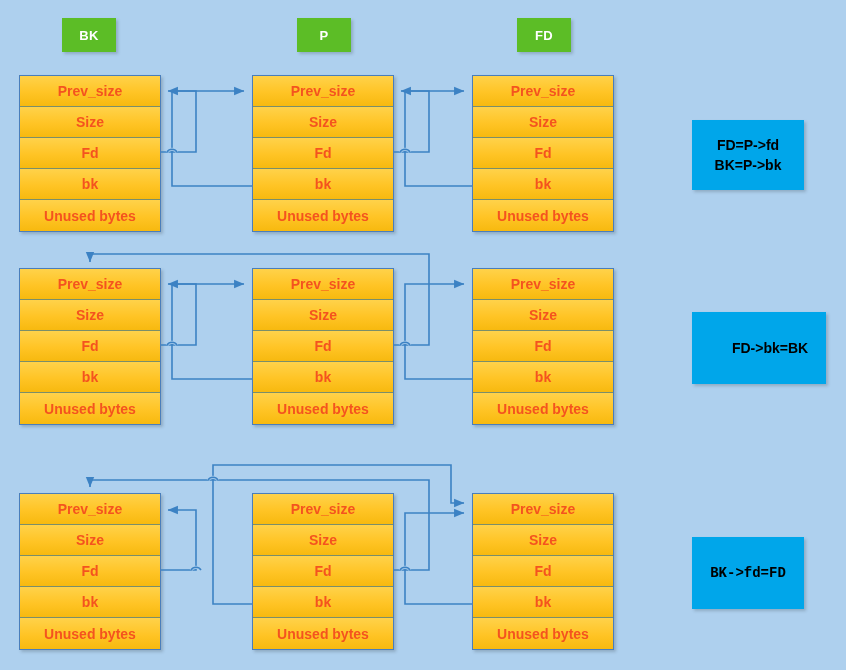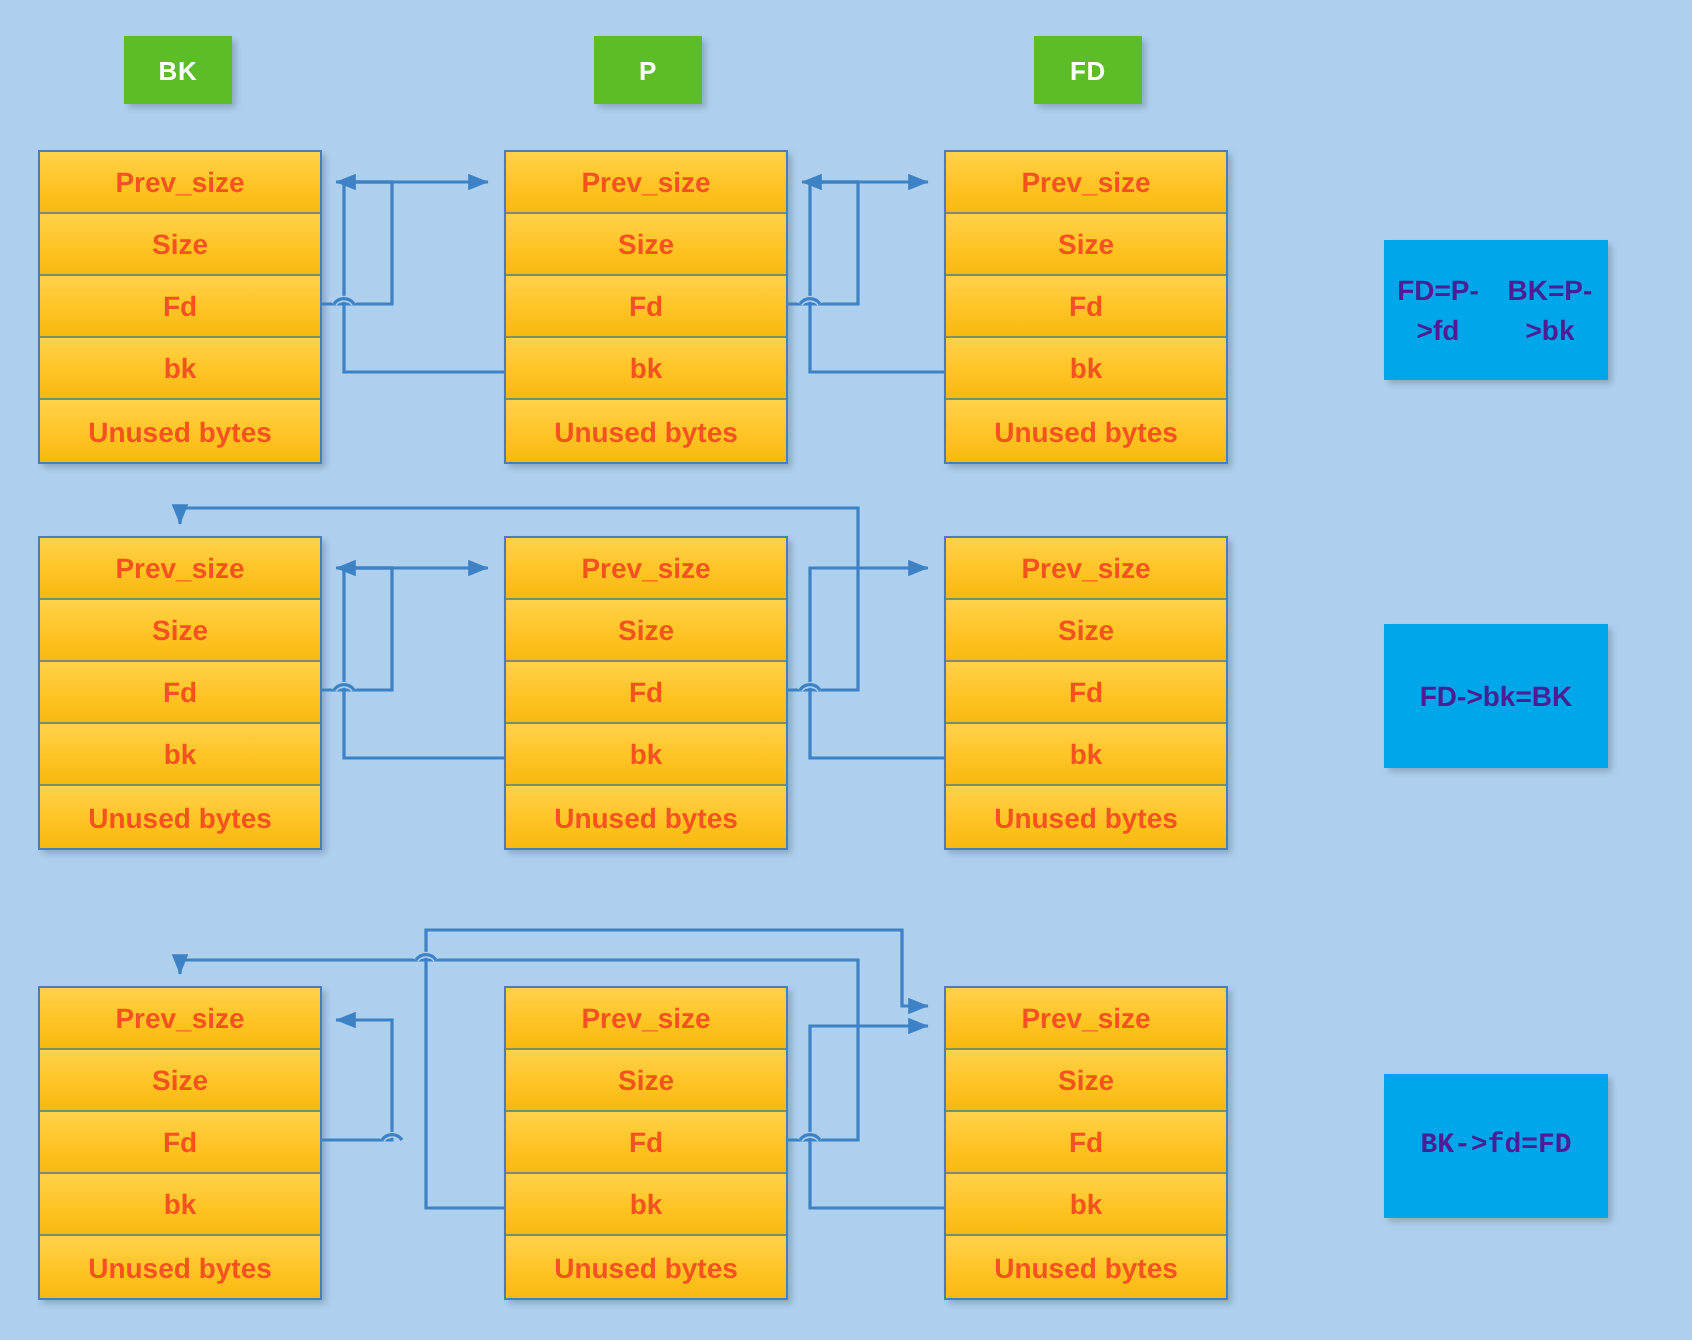--- a/index.html
+++ b/index.html
@@ -42,23 +42,23 @@
     border-bottom:1px solid #7a8e6a;
     background:linear-gradient(#ffd24a 0%, #ffc425 55%, #f7b90f 100%);
     box-sizing:border-box;
   }
   .cell:last-child{border-bottom:none;}
 
   
   .note{
     position:absolute;
     background:#00a6ea;
-    color:#4c1d95;
+    color:#000000;
     font-size:14px;font-weight:bold;
-    display:flex;flex-direction:row;
+    display:flex;flex-direction:column;
     align-items:center;justify-content:center;
     text-align:center;
     line-height:20px;
     box-shadow:2px 2px 3px rgba(0,0,0,0.18);
   }
 
   
   #wires{position:absolute;left:0;top:0;width:846px;height:670px;pointer-events:none;}
   .wire{fill:none;stroke:#3c82c4;stroke-width:1.6;}
 </style>
@@ -117,21 +117,21 @@
     <div class="cell">bk</div>
     <div class="cell">Unused bytes</div>
   </div>
   <div class="chunk" style="left:472px;top:268px;">
     <div class="cell">Prev_size</div>
     <div class="cell">Size</div>
     <div class="cell">Fd</div>
     <div class="cell">bk</div>
     <div class="cell">Unused bytes</div>
   </div>
-  <div class="note" style="left:692px;top:312px;width:112px;height:72px;">
+  <div class="note" style="left:692px;top:312px;width:112px;height:72px;padding-left:22px;">
     <span>FD-&gt;bk=BK</span>
   </div>
 
   <div class="chunk" style="left:19px;top:493px;">
     <div class="cell">Prev_size</div>
     <div class="cell">Size</div>
     <div class="cell">Fd</div>
     <div class="cell">bk</div>
     <div class="cell">Unused bytes</div>
   </div>

